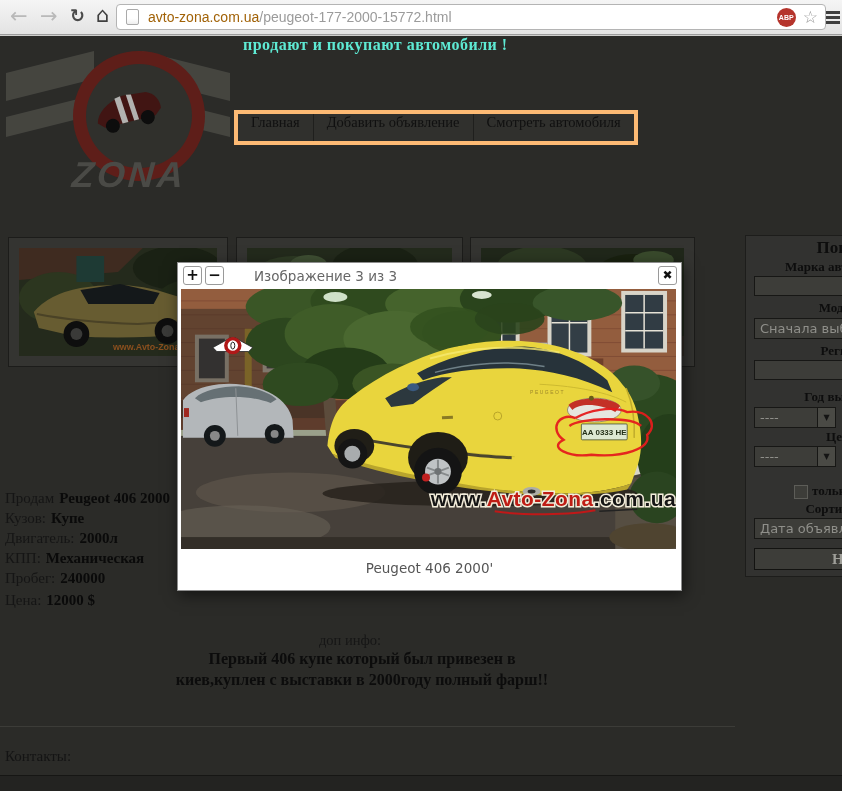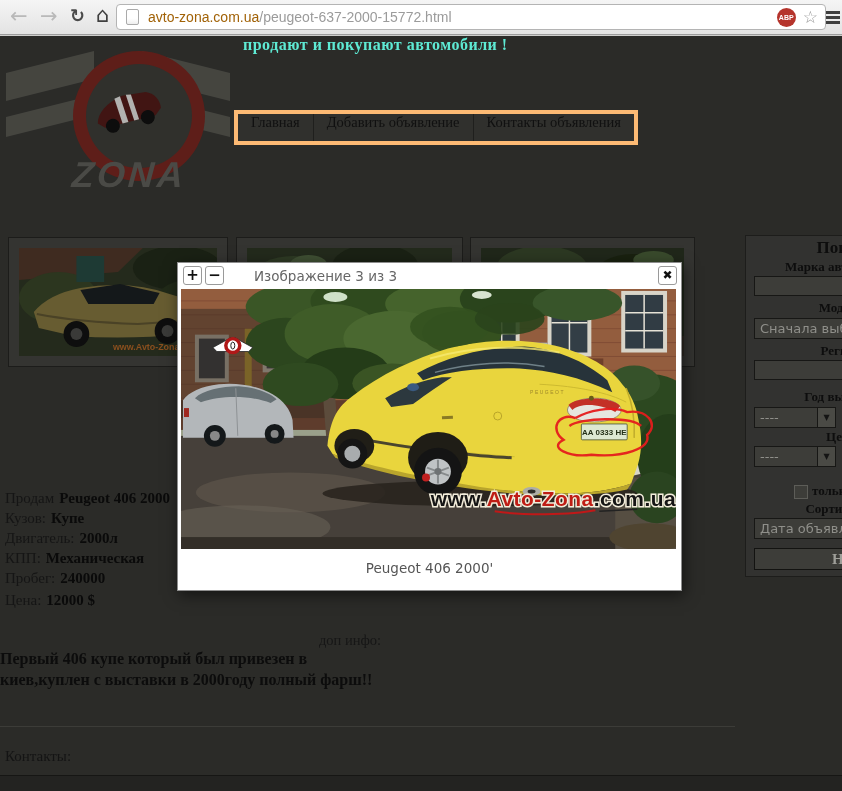--- a/index.html
+++ b/index.html
@@ -80,21 +80,21 @@
   #pchk{position:absolute;left:48px;width:12px;height:12px;background:#3d3d39;border:1px solid #5d5d58;cursor:pointer}
   #pchk-label{position:absolute;left:66px;font:bold 13px "Liberation Serif",serif;color:#0d0d0d;white-space:nowrap}
   #pbtn{position:absolute;left:8px;width:200px;height:22px;background:#3d3d39;border:1px solid #131311;
         color:#9f9f99;font:bold 15px "Liberation Serif",serif;cursor:pointer}
 
   
   .irow{position:absolute;left:5px;font:15px "Liberation Serif",serif;color:#151515;white-space:nowrap}
   .irow b{color:#0a0a0a;margin-left:5px}
   #extra-title{left:0;top:598px;width:700px;text-align:center;
                font:14.5px "Liberation Serif",serif;color:#161616}
-  .extra{position:absolute;left:0;width:700px;text-align:left;
+  .extra{position:absolute;left:12px;width:700px;text-align:center;
          font:bold 16px "Liberation Serif",serif;color:#0c0c0c}
   #divider{left:0;top:692px;width:735px;border-top:1px solid #3c3c38;height:0}
   #contacts{left:5px;top:714px;font:15px "Liberation Serif",serif;color:#141414}
   #footer{left:0;top:741px;width:842px;height:16px;background:#232321;border-top:1px solid #161614}
 
   #overlay{position:absolute;inset:0;background:transparent;z-index:8}
 
   
   #lightbox{position:absolute;left:177px;top:262px;width:503px;height:327px;background:#fff;
             border:1px solid #8e8e8e;box-shadow:2px 4px 14px rgba(0,0,0,.55);z-index:25}
@@ -112,21 +112,21 @@
 </head>
 <body>
 
 <div id="chrome">
   <span id="ic-back" class="chrome-ic">←</span>
   <span id="ic-fwd" class="chrome-ic">→</span>
   <span id="ic-reload" class="chrome-ic">↻</span>
   <span id="ic-home" class="chrome-ic">⌂</span>
   <div id="urlbar">
     <span id="doc-icon"></span>
-    <span id="urltext"><span class="dom">avto-zona.com.ua</span><span class="path">/peugeot-637-2000-15772.html</span></span>
+    <span id="urltext"><span class="dom">avto-zona.com.ua</span><span class="path">/peugeot-177-2000-15772.html</span></span>
     <span id="abp">ABP</span>
     <span id="star">☆</span>
   </div>
   <span id="hamburger"></span>
 </div>
 
 <div id="page">
 
   <div id="logo" class="abs">
     <div id="logo-avto">AVTO</div>
@@ -146,21 +146,21 @@
       </svg>
     </div>
     <div id="logo-zona">ZONA</div>
   </div>
 
   <div id="slogan" class="abs">продают и покупают автомобили !</div>
 
   <div id="nav" class="abs">
     <div class="ncell">Главная</div>
     <div class="ncell">Добавить объявление</div>
-    <div class="ncell">Контакты объявления</div>
+    <div class="ncell">Смотреть автомобиля</div>
   </div>
 
   <div id="frame1" class="frame">
     <svg width="198" height="108" viewBox="0 0 200 108" preserveAspectRatio="none">
       <rect width="200" height="108" fill="#242a1c"></rect>
       <polygon points="0,0 125,0 100,24 0,32" fill="#3f2b20"></polygon>
       <ellipse cx="160" cy="20" rx="45" ry="22" fill="#1a2114"></ellipse>
       <ellipse cx="40" cy="50" rx="40" ry="26" fill="#2c361f"></ellipse>
       <ellipse cx="170" cy="60" rx="35" ry="28" fill="#212a18"></ellipse>
       <rect x="58" y="8" width="28" height="26" fill="#1e3a34"></rect>

